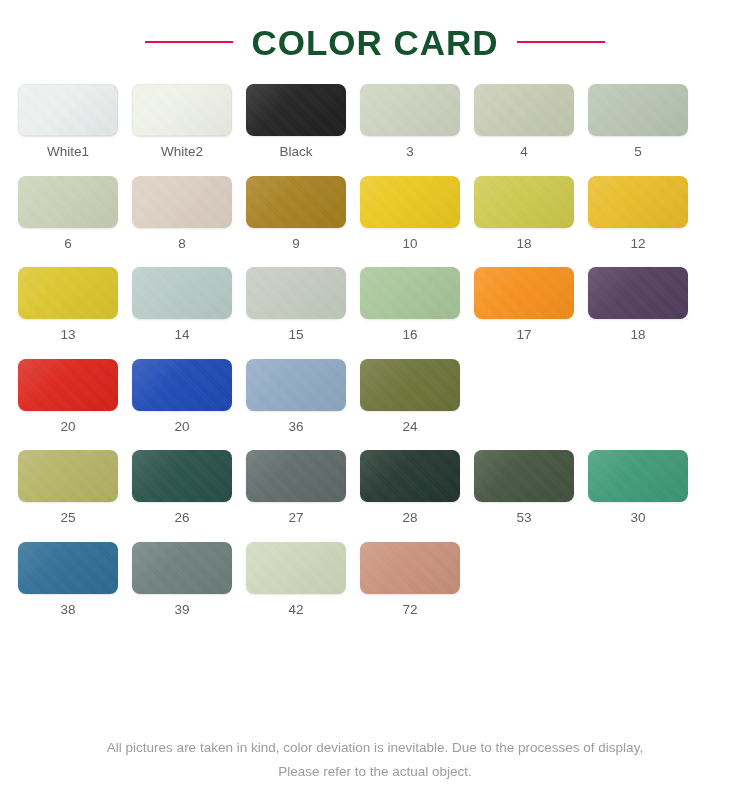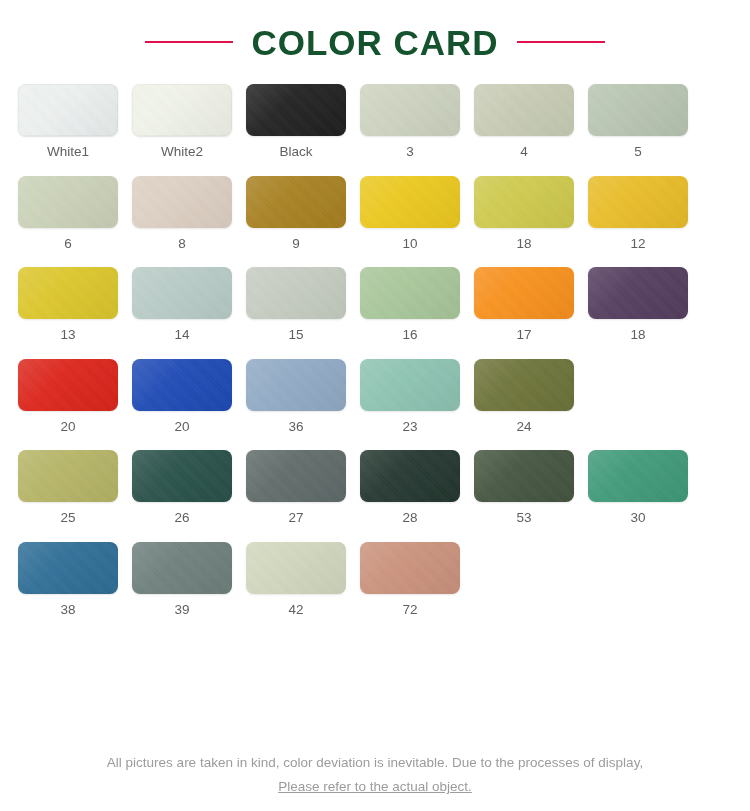--- a/index.html
+++ b/index.html
@@ -95,21 +95,21 @@
     bottom: 14px;
     text-align: center;
   }
   .footer p {
     margin: 0 0 7px 0;
     font-size: 13.5px;
     color: #9c9c9c;
     line-height: 1.3;
     font-family: "Liberation Sans", sans-serif;
   }
-  .footer p:last-child { margin-bottom: 1px; text-decoration: underline; }
+  .footer p:last-child { margin-bottom: 16px; }
 </style>
 </head>
 <body>
 
 <div class="header">
   <div class="rule"></div>
   <div class="title">COLOR CARD</div>
   <div class="rule"></div>
 </div>
 
@@ -199,24 +199,20 @@
       </div>
       <div class="cell">
         <div class="swatch" style="background: rgb(29, 73, 182);"></div>
         <div class="label">20</div>
       </div>
       <div class="cell">
         <div class="swatch" style="background: rgb(145, 170, 198);"></div>
         <div class="label">36</div>
       </div>
       <div class="cell">
-        <div class="swatch" style="background: rgb(141, 196, 178);"></div>
-        <div class="label">23</div>
-      </div>
-      <div class="cell">
         <div class="swatch" style="background: rgb(109, 115, 56);"></div>
         <div class="label">24</div>
       </div>
     </div>
     <div class="row">
       <div class="cell">
         <div class="swatch" style="background: rgb(182, 181, 102);"></div>
         <div class="label">25</div>
       </div>
       <div class="cell">

